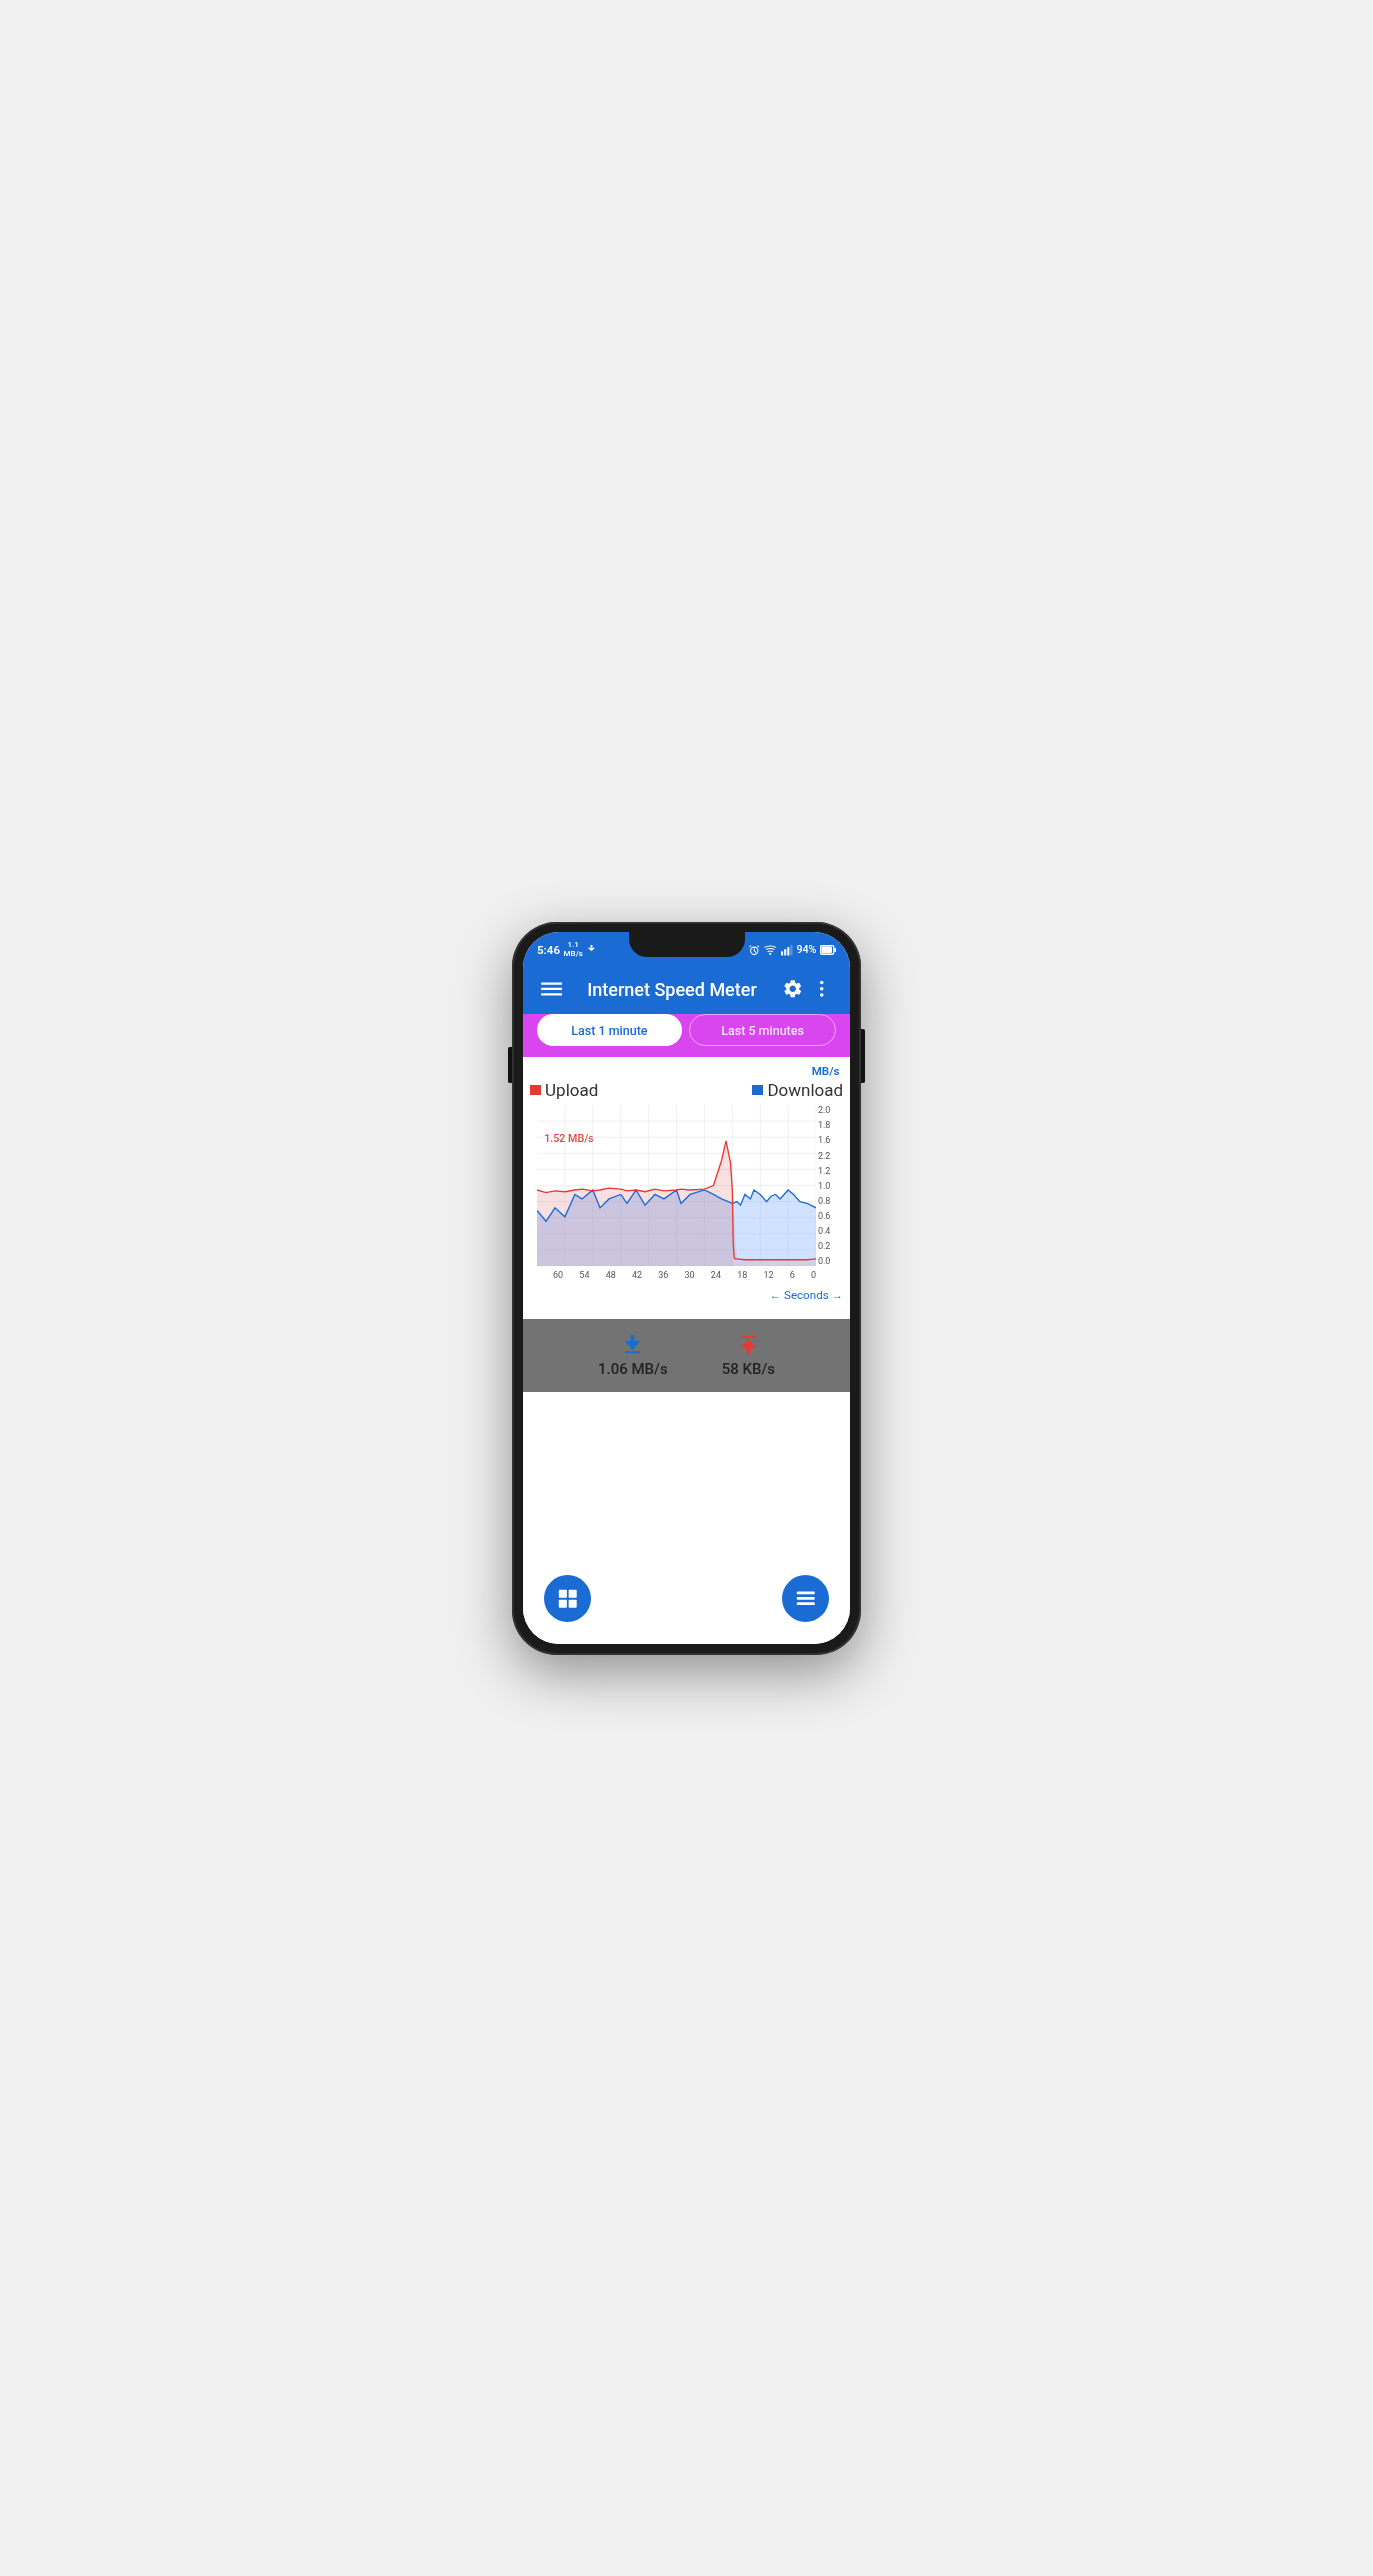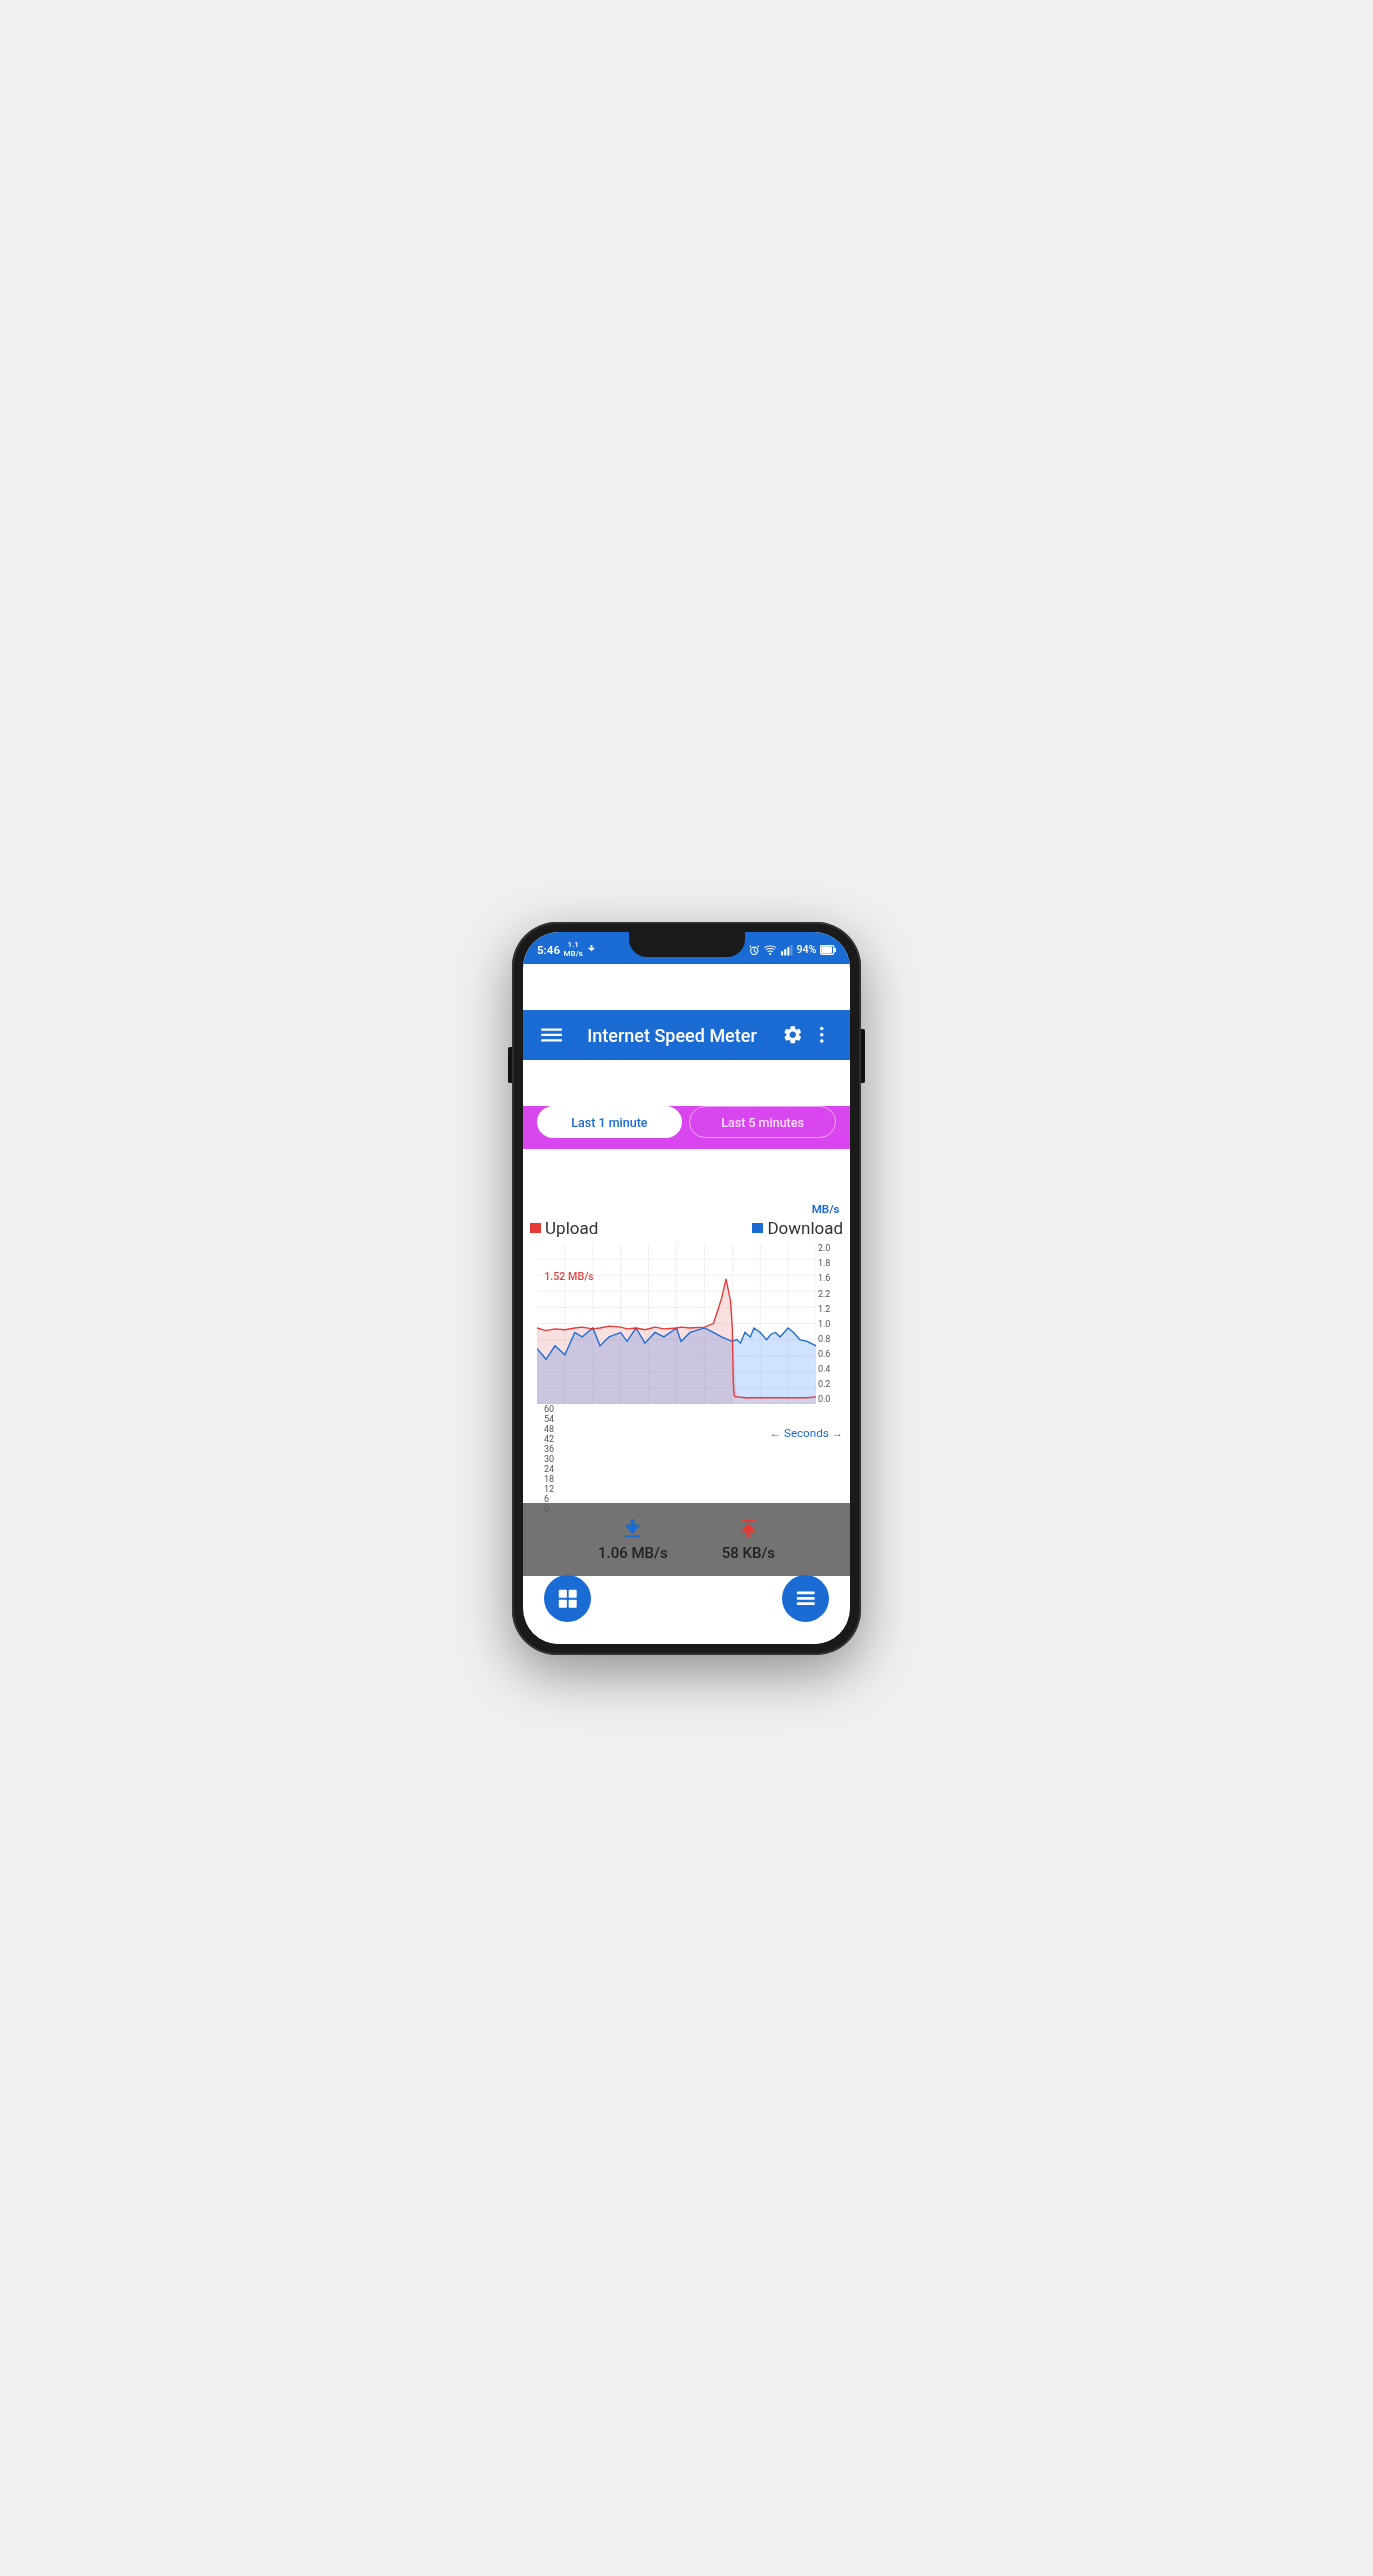--- a/index.html
+++ b/index.html
@@ -22,21 +22,20 @@
     }
     .phone-inner {
       width: 100%;
       height: 100%;
       background: #fff;
       border-radius: 36px;
       overflow: hidden;
       display: flex;
       flex-direction: column;
       position: relative;
-      gap: 46px;
     }
     
     .notch {
       position: absolute;
       top: 0;
       left: 50%;
       transform: translateX(-50%);
       width: 116px;
       height: 25px;
       background: #1a1a1a;
@@ -188,27 +187,26 @@
       justify-content: space-between;
       padding: 0 1.8px;
     }
     .y-label {
       font-size: 9px;
       color: #555;
     }
     .chart-x-axis {
       position: absolute;
       bottom: 0;
-      left: 7px;
+      left: 16px;
       right: 27px;
       height: 18px;
       display: flex;
       justify-content: space-between;
-      align-items: flex-start;
-      flex-direction: column;
+      align-items: center;
     }
     .x-label {
       font-size: 9px;
       color: #555;
     }
     .seconds-label {
       text-align: right;
       font-size: 11.6px;
       color: #1a6bd4;
       margin-top: 3.6px;

